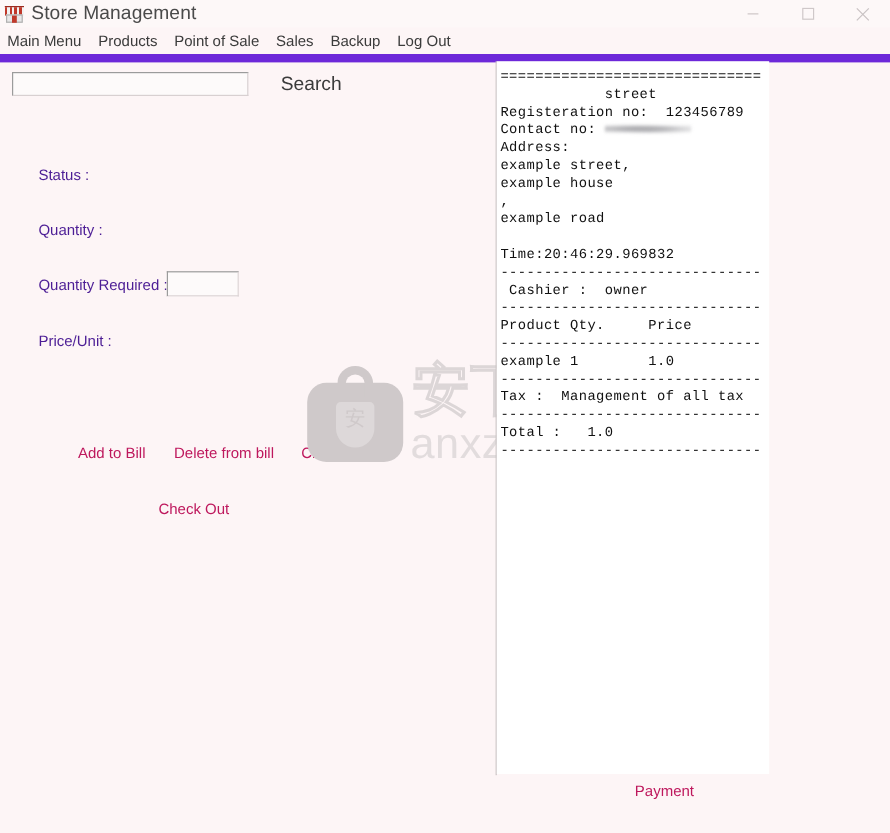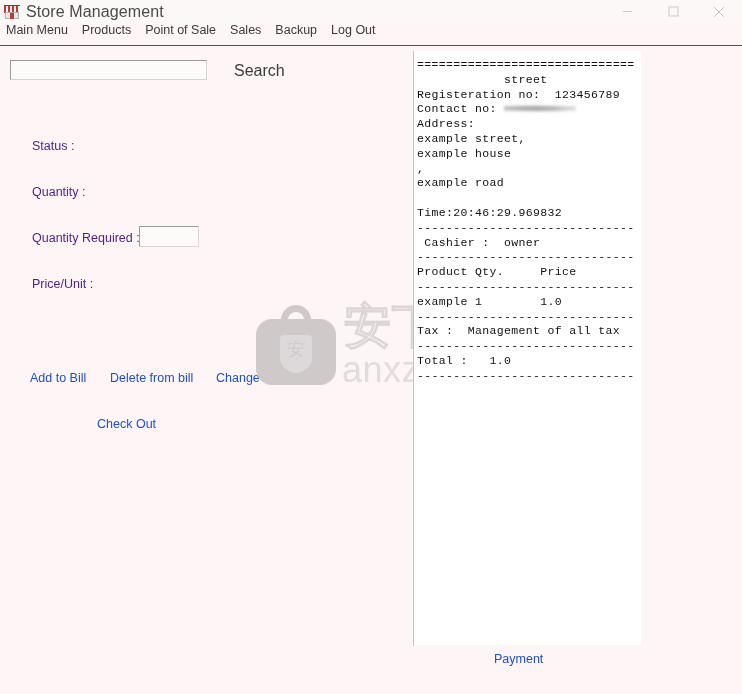--- a/index.html
+++ b/index.html
@@ -73,23 +73,23 @@
     line-height: 1;
   }
   .win-btn svg { display: block; }
 
   
   .menubar {
     position: absolute;
     left: 0; top: 23px;
     width: 742px; height: 22px;
     display: flex;
-    align-items: flex-start;
+    align-items: center;
     background: #fdf5f6;
-    border-bottom: 1px solid #6d28d9;
+    border-bottom: 7px solid #6d28d9;
   }
   .menu-item {
     font-size: 12.5px;
     color: #3b3b3b;
     padding: 0 7px;
     white-space: nowrap;
     cursor: default;
   }
   .menu-item:first-child { padding-left: 6px; }
 
@@ -140,23 +140,24 @@
     font-family: "Liberation Sans", sans-serif;
     font-size: 12px;
     color: #222;
     padding: 0 3px;
     outline: none;
   }
 
   .action-btn {
     position: absolute;
     font-size: 12.5px;
-    color: #1d4ed8;
+    color: #be185d;
     white-space: nowrap;
     cursor: default;
+    margin-left: 35px;
   }
   .btn-addbill  { left: 30px;  top: 371px; }
   .btn-delbill  { left: 110px; top: 371px; }
   .btn-change   { left: 216px; top: 371px; }
   .btn-checkout { left: 97px;  top: 417px; }
   .btn-payment  { left: 494px; top: 652px; }
 
   
   .watermark {
     position: absolute;

